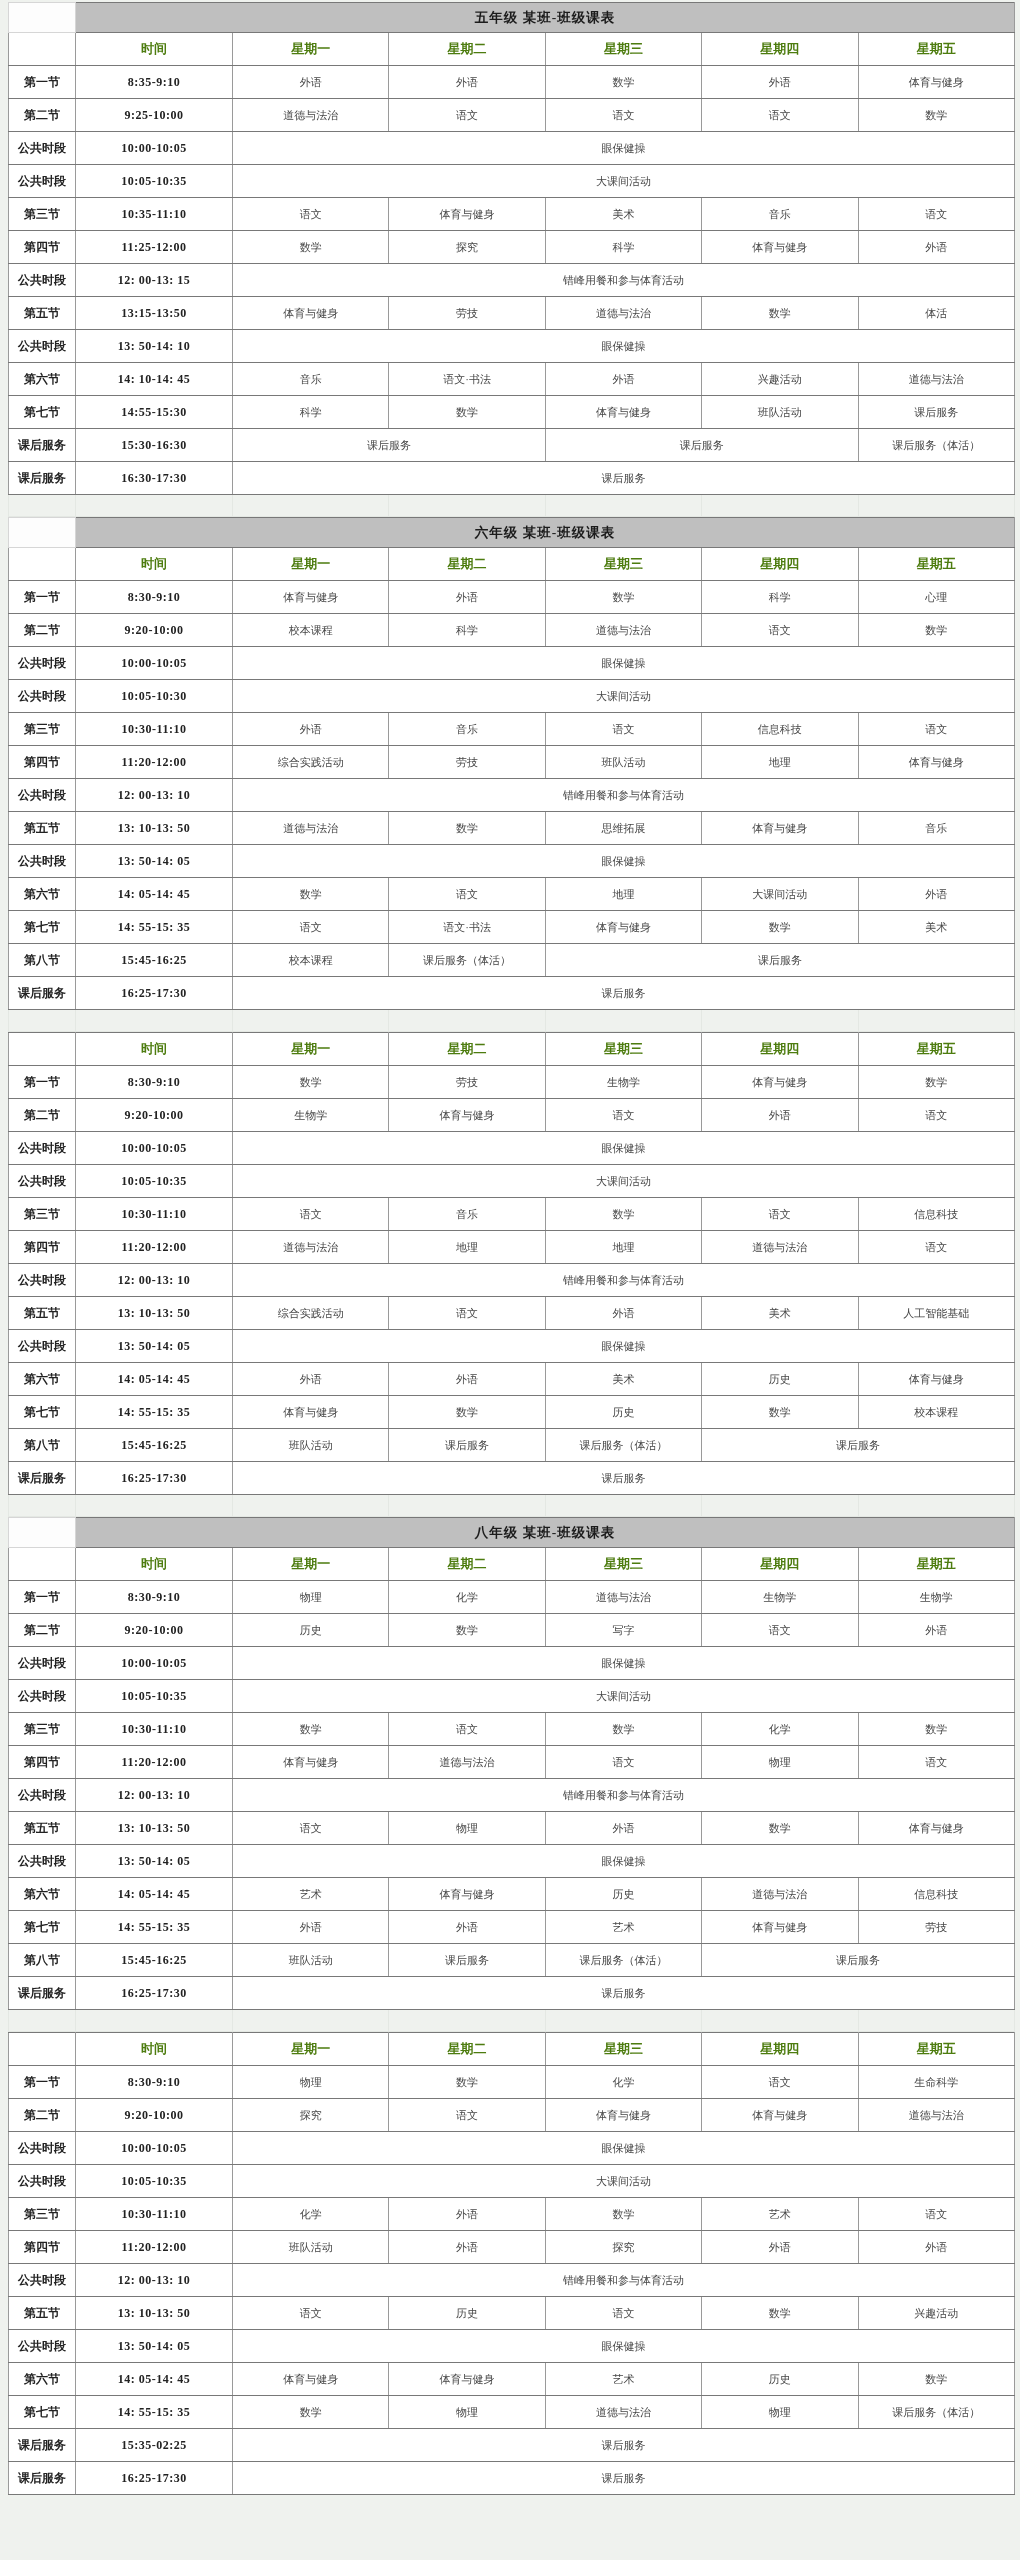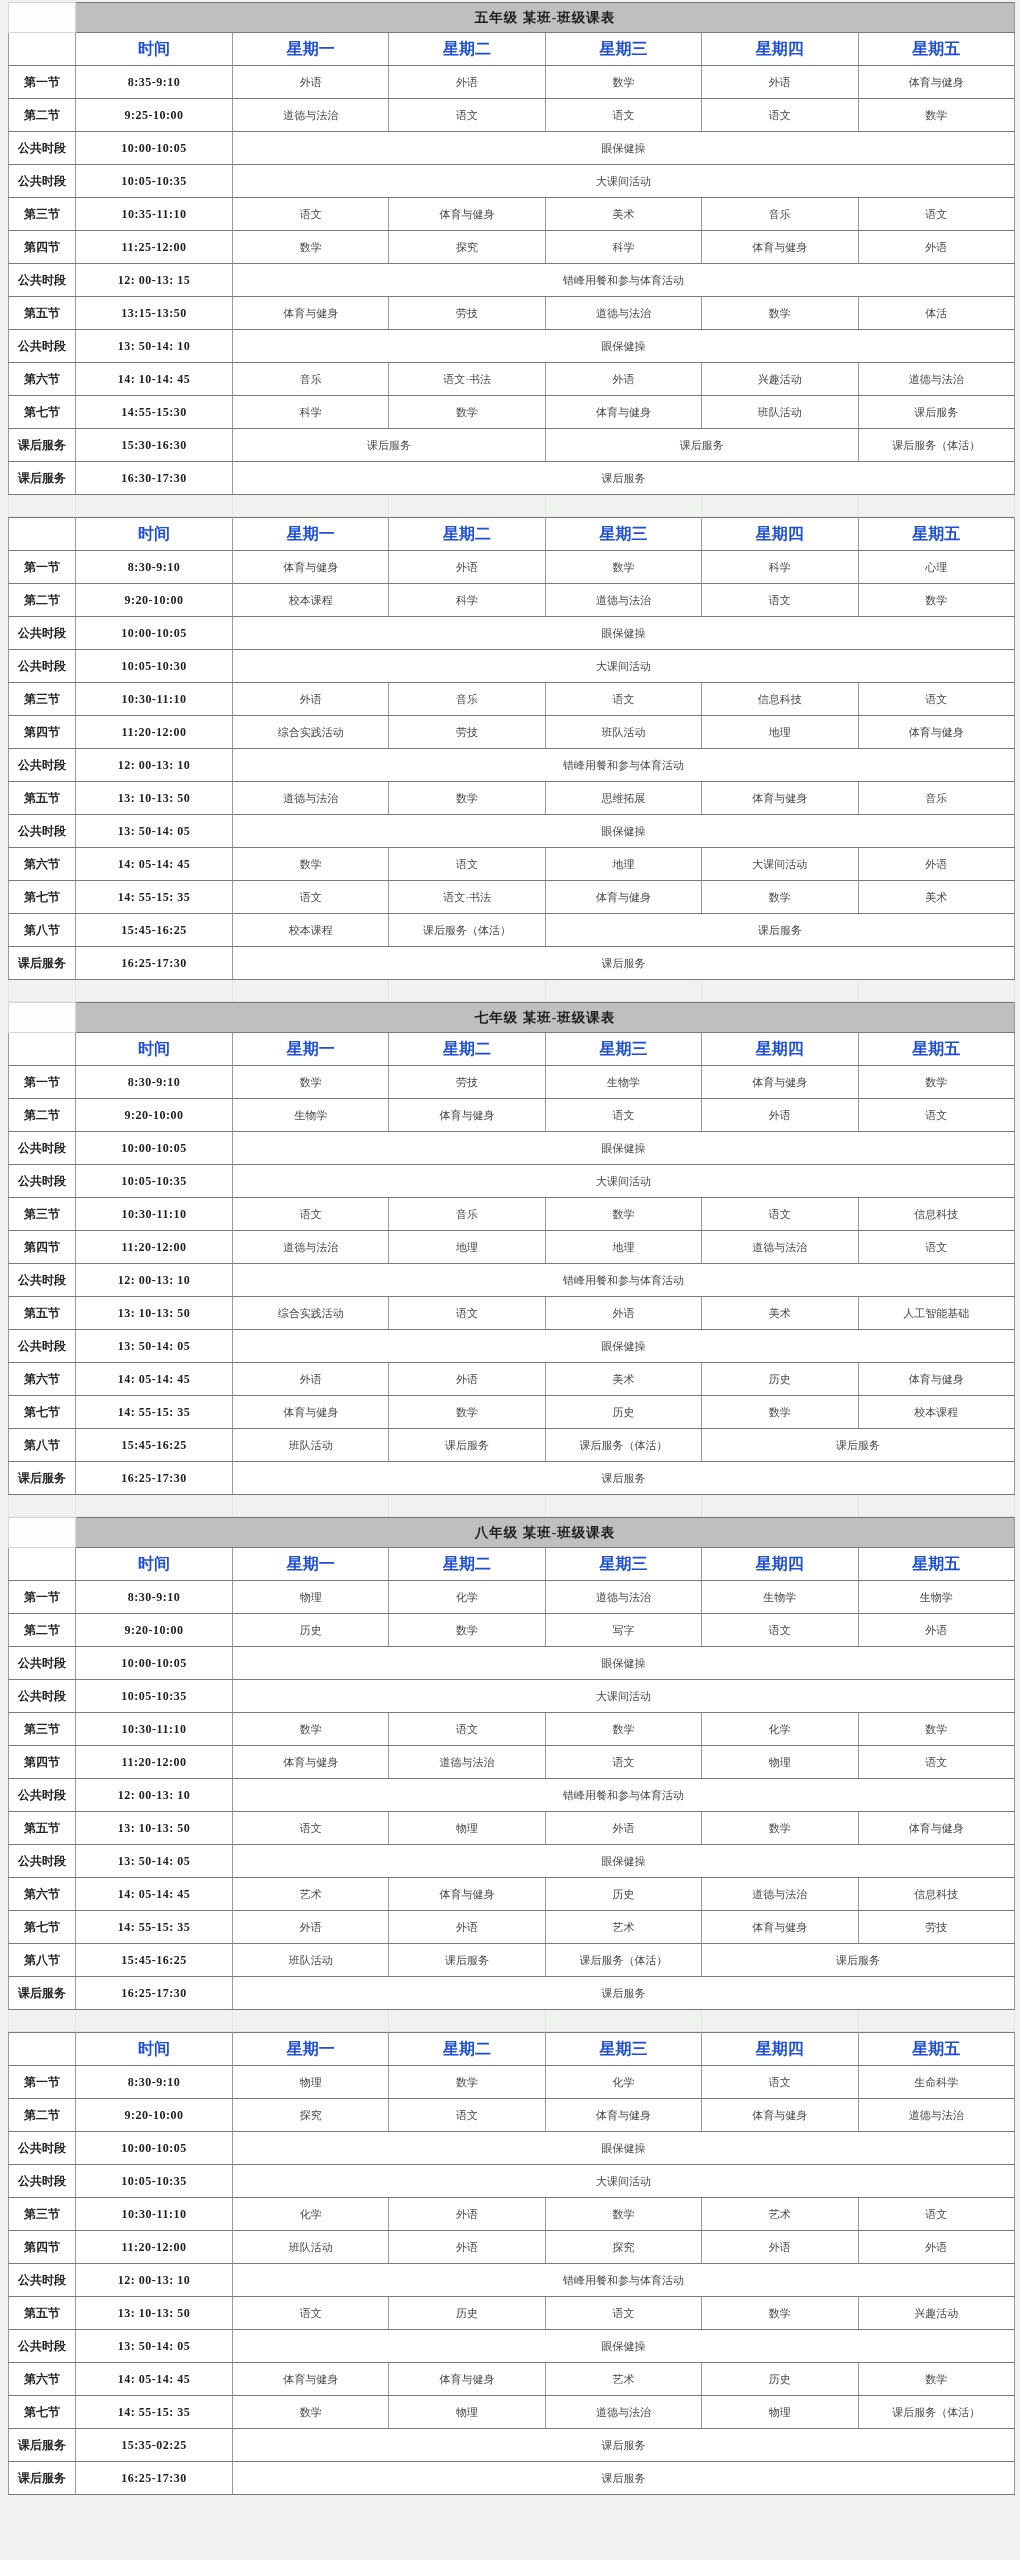--- a/index.html
+++ b/index.html
@@ -37,21 +37,21 @@
     letter-spacing:1px;
     color:#1c1c1c;
     height:30px;
   }
   td.corner{
     background:#fdfdfd;
     border-color:#d6d6d6;
     height:30px;
   }
   td.hblank{background:#ffffff}
-  td.htime,td.hday{font-weight:700;font-size:16px;color:#1d4ed8}
+  td.htime,td.hday{font-weight:700;font-size:13px;color:#4d7c0f}
   td.plabel{font-weight:700;font-size:12px;color:#222}
   td.time{font-weight:700;font-size:12px;letter-spacing:.5px;color:#222}
   td.subj{font-size:11px;color:#474747}
   tr.spacer td{
     border:1px solid #e4e8e3;
     background:transparent;
     height:22px;
   }
 </style>
 </head>
@@ -193,20 +193,24 @@
         <col class="c-label">
         <col class="c-time">
         <col class="c-day">
         <col class="c-day">
         <col class="c-day">
         <col class="c-day">
         <col class="c-day">
       </colgroup>
       <tbody>
         <tr>
+          <td class="corner"></td>
+          <td class="title" colspan="6">六年级 某班-班级课表</td>
+        </tr>
+        <tr>
           <td class="hblank"></td>
           <td class="htime">时间</td>
           <td class="hday">星期一</td>
           <td class="hday">星期二</td>
           <td class="hday">星期三</td>
           <td class="hday">星期四</td>
           <td class="hday">星期五</td>
         </tr>
         <tr>
           <td class="plabel">第一节</td>
@@ -319,24 +323,20 @@
         <col class="c-label">
         <col class="c-time">
         <col class="c-day">
         <col class="c-day">
         <col class="c-day">
         <col class="c-day">
         <col class="c-day">
       </colgroup>
       <tbody>
         <tr>
-          <td class="corner"></td>
-          <td class="title" colspan="6">七年级 某班-班级课表</td>
-        </tr>
-        <tr>
           <td class="hblank"></td>
           <td class="htime">时间</td>
           <td class="hday">星期一</td>
           <td class="hday">星期二</td>
           <td class="hday">星期三</td>
           <td class="hday">星期四</td>
           <td class="hday">星期五</td>
         </tr>
         <tr>
           <td class="plabel">第一节</td>

